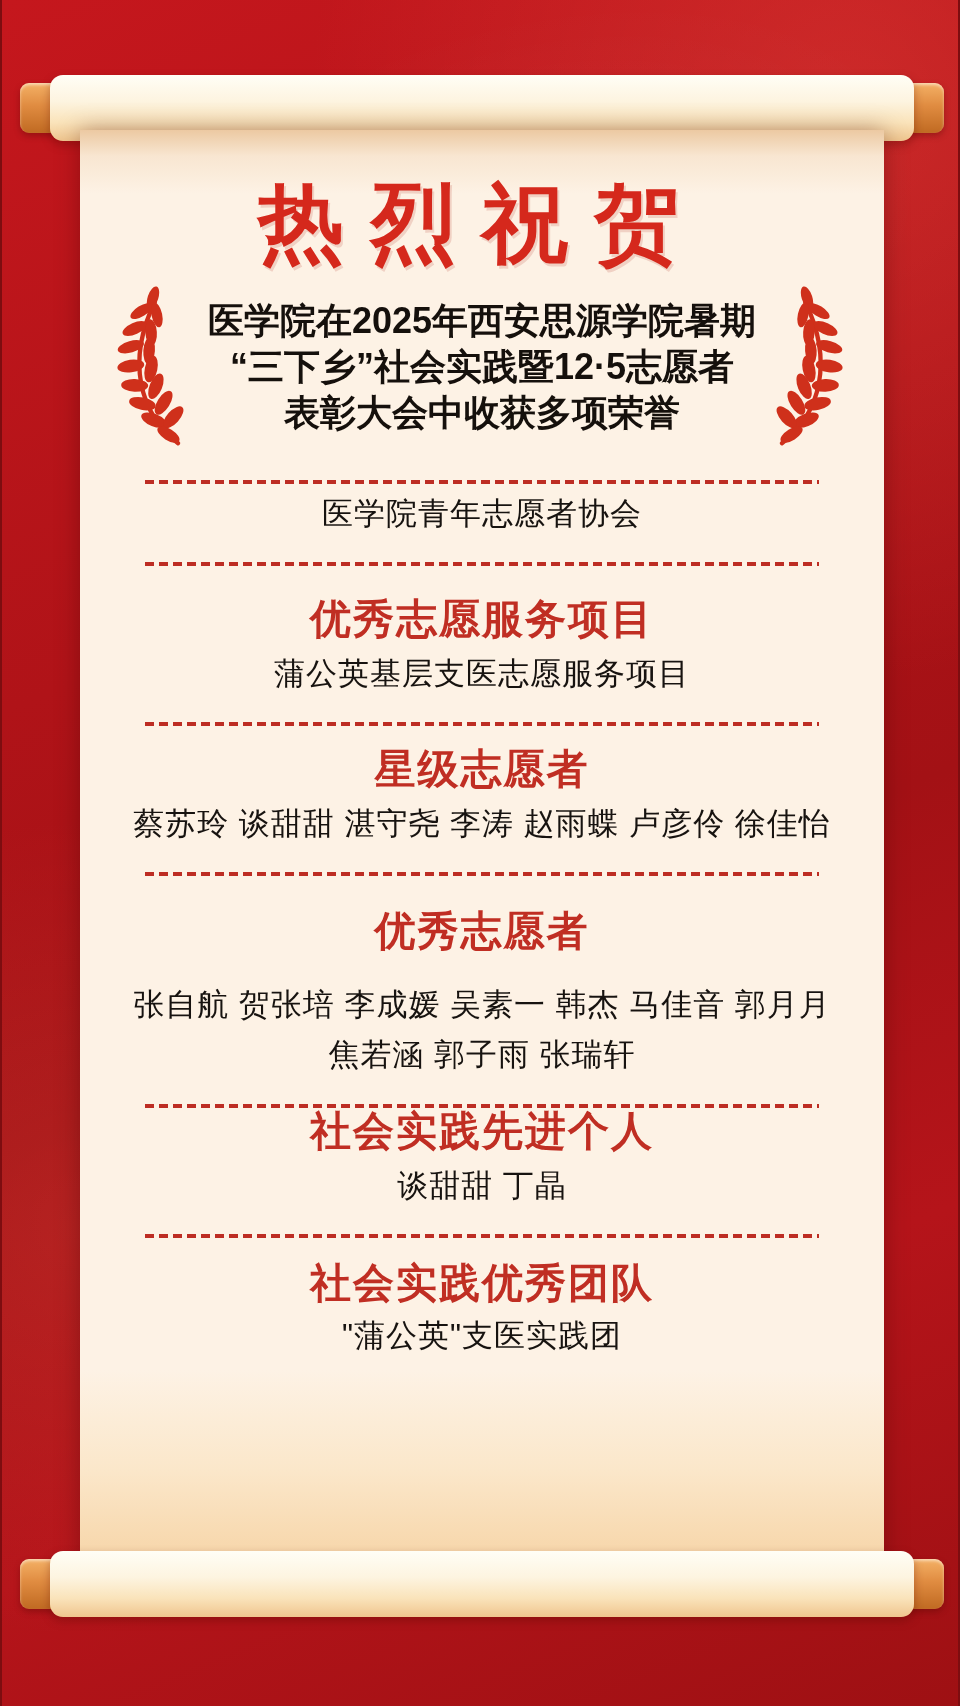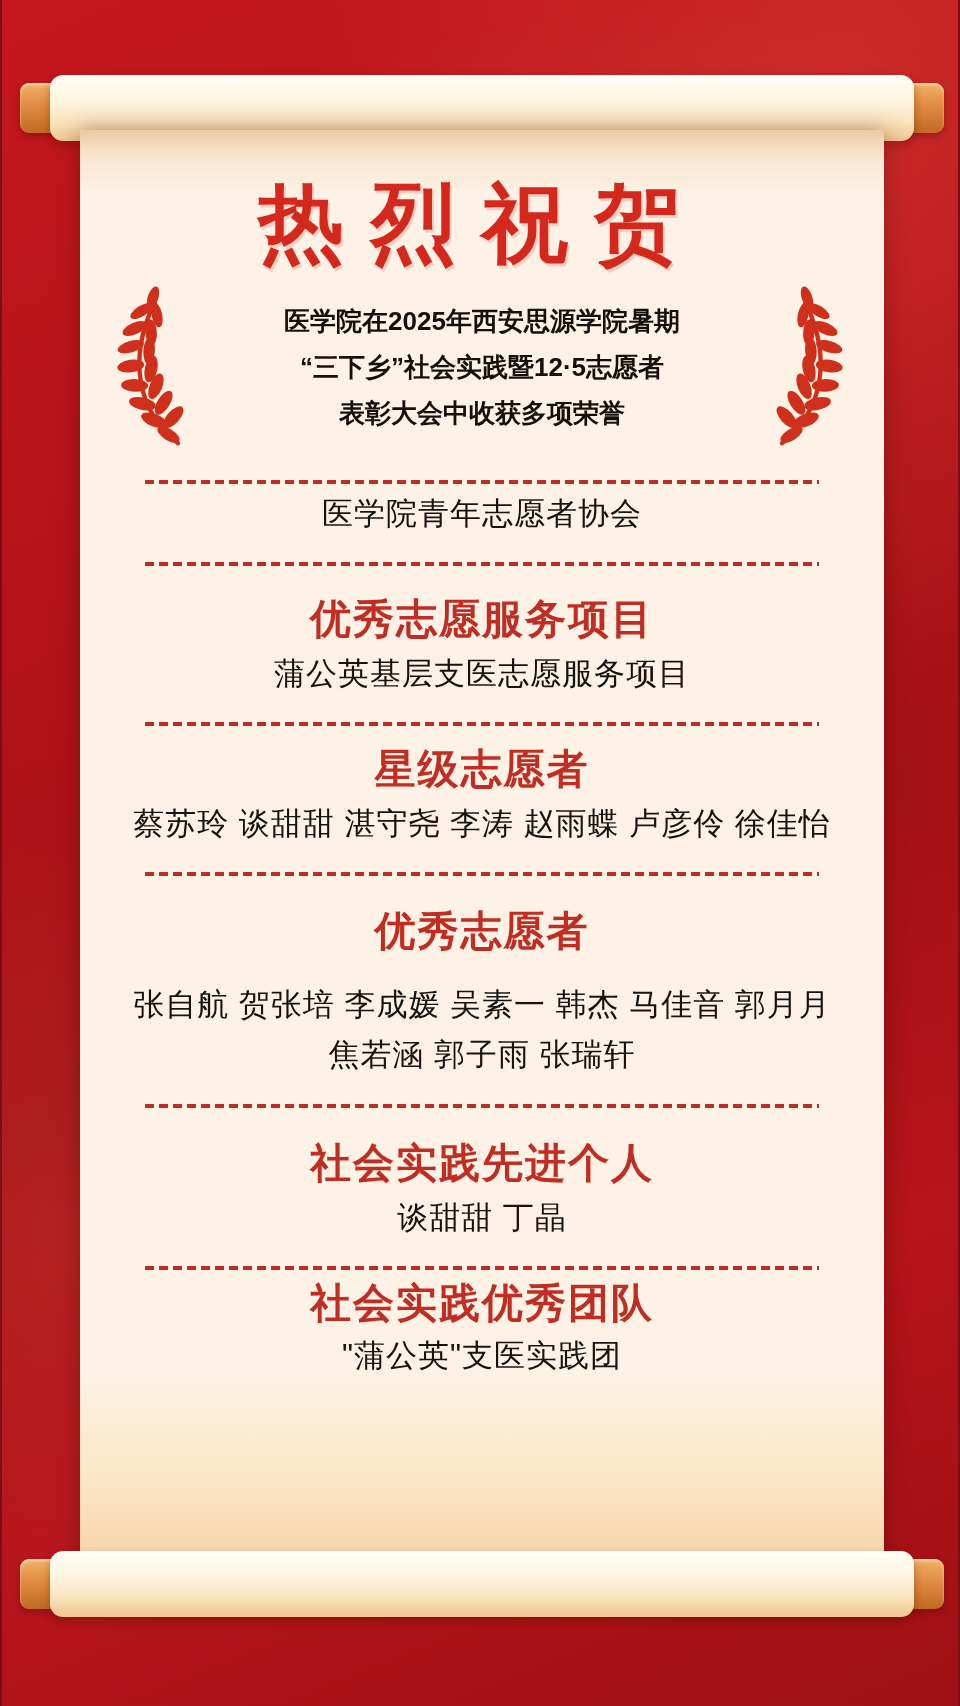--- a/index.html
+++ b/index.html
@@ -38,32 +38,32 @@
     background:linear-gradient(180deg,#fffef6 0%,#fdf4e0 40%,#fae3ba 72%,#efc58e 100%);
     box-shadow:0 4px 10px rgba(90,10,0,.35);}
   .roller-top{top:75px;}
   .roller-bottom{top:1551px;}
   
   .main-title{
     margin:46px 0 0;font-family:"Liberation Serif","DejaVu Serif",serif;
     font-size:86px;line-height:96px;font-weight:900;letter-spacing:26px;
     color:#d5281c;text-shadow:2px 3px 0 rgba(170,20,10,.15);
   }
-  .intro{margin-top:26px;font-size:26px;line-height:46px;font-weight:700;color:#15100c;}
+  .intro{margin-top:26px;font-size:36px;line-height:46px;font-weight:700;color:#15100c;}
   .dash{height:4px;width:674px;margin:0 auto;
     background:repeating-linear-gradient(90deg,#bd2d23 0 9px,rgba(0,0,0,0) 9px 14px);}
   .dash.d1{margin-top:44px;}
   .dash.d2{margin-top:30px;}
   .dash.d3{margin-top:30px;}
   .dash.d4{margin-top:30px;}
   .dash.d5{margin-top:24px;}
   .dash.d6{margin-top:30px;}
   .sec-h{font-size:41px;line-height:46px;font-weight:700;color:#c02e23;letter-spacing:2px;}
   .h1x{margin-top:34px;}.h2x{margin-top:30px;}.h3x{margin-top:20px;}
-  .h4x{margin-top:32px;}.h5x{margin-top:32px;}.h6x{margin-top:10px;}
+  .h4x{margin-top:32px;}.h5x{}.h6x{margin-top:22px;}
   .sec-line{font-size:31px;line-height:36px;font-weight:400;color:#171310;letter-spacing:1px;}
   .m12{margin-top:12px;}.m14{margin-top:14px;}
   .rows{margin-top:26px;}
   .rows .sec-line{line-height:50px;}
   
   .laurel{position:absolute;top:286px;width:78px;height:164px;}
   .laurel.left{left:112px;}
   .laurel.right{right:112px;transform:scaleX(-1);}
 </style>
 </head>

